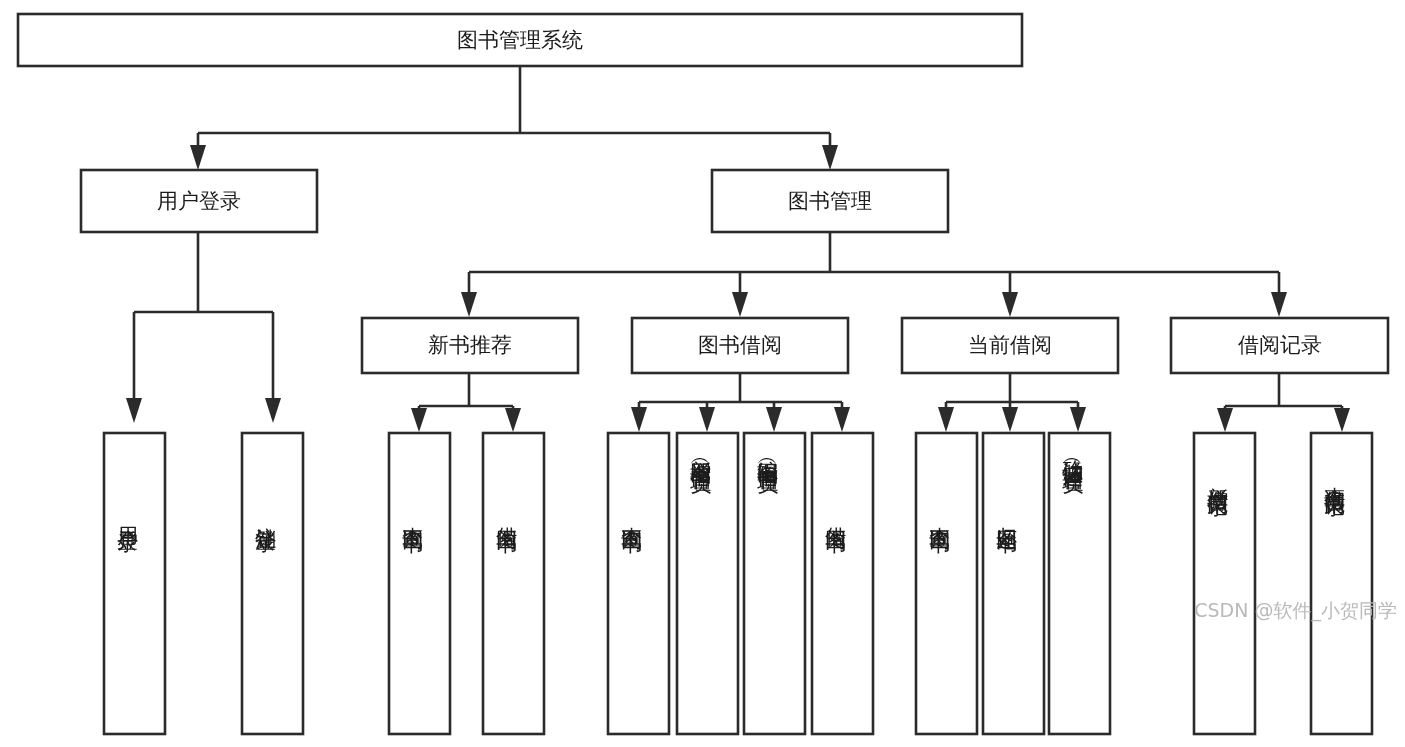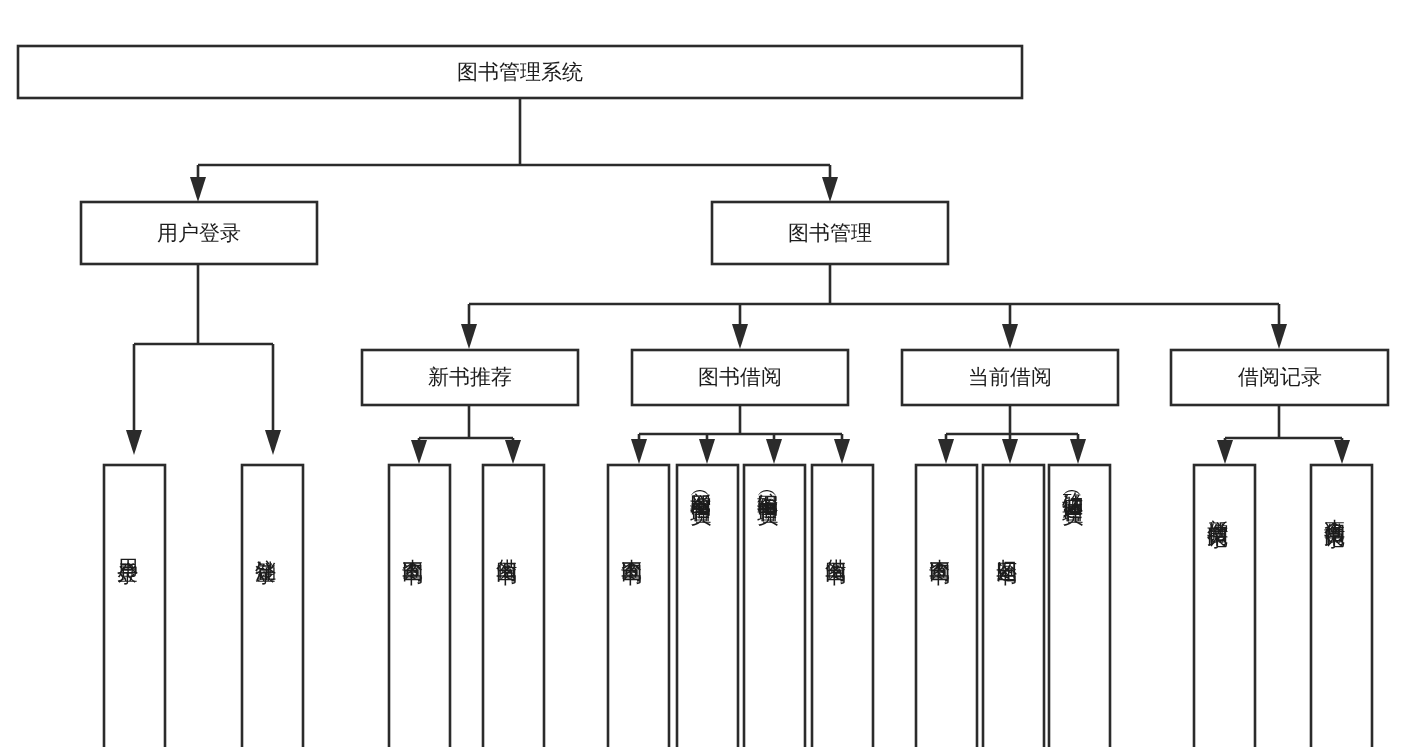--- a/index.html
+++ b/index.html
@@ -11,21 +11,20 @@
     width: 1405px;
     height: 747px;
     font-family: "DejaVu Sans", "Liberation Sans", sans-serif;
     overflow: hidden;
   }
   #diagram-root {
     position: relative;
     width: 1405px;
     height: 628px;
     background: #ffffff;
-    margin-top: 32px;
   }
   svg#tree-svg {
     position: absolute;
     left: 0;
     top: 0;
     width: 1405px;
     height: 747px;
     display: block;
   }
   .node-box {
@@ -206,13 +205,14 @@
   <div class="vlabel" style="left:756px; top:443px; height:285px;">编辑图书（管理员）</div>
   <div class="vlabel" style="left:824px; top:510px; height:150px;">借阅图书</div>
 
   <div class="vlabel" style="left:928px; top:510px; height:150px;">查询图书</div>
   <div class="vlabel" style="left:995px; top:510px; height:150px;">归还图书</div>
   <div class="vlabel" style="left:1061px; top:443px; height:285px;">确认归还（管理员）</div>
 
   <div class="vlabel" style="left:1206px; top:470px; height:230px;">新增借阅记录</div>
   <div class="vlabel" style="left:1323px; top:470px; height:230px;">查询借阅记录</div>
 
+  <div class="watermark">CSDN @软件_小贺同学</div>
 </div>
 
 </body></html>

